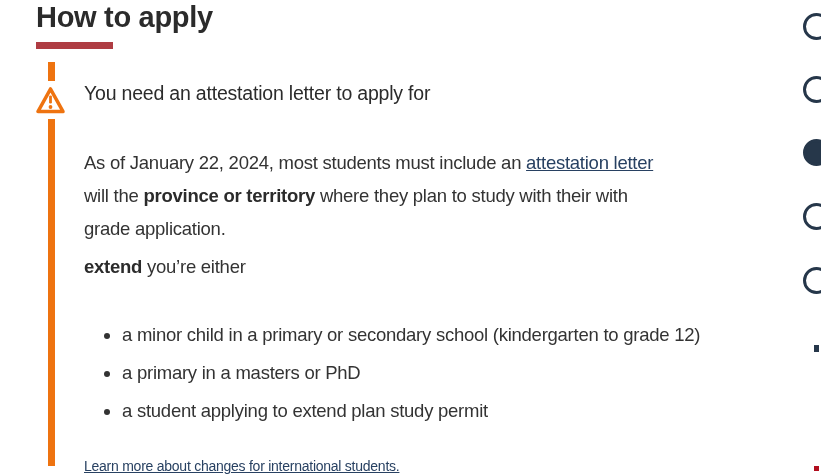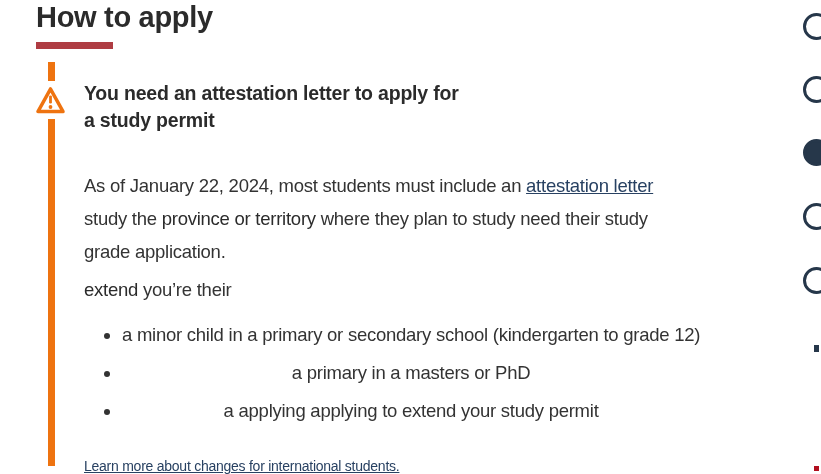--- a/index.html
+++ b/index.html
@@ -22,38 +22,38 @@
   .alert-bar {
     position:absolute; left:48px; top:62px; width:7px; height:404px;
     background:#ee7310;
   }
   .alert-icon-wrap {
     position:absolute; left:32px; top:81px; width:36px; height:38px;
     background:#fff; display:flex; align-items:center; justify-content:center;
   }
   .alert-heading {
     position:absolute; left:84px; top:80px;
-    font-size:19.5px; line-height:27px; font-weight:700; color:#2b2b2b;
+    font-size:19.5px; line-height:27px; font-weight:400; color:#2b2b2b;
     letter-spacing:-0.2px;
   }
   .alert-heading .line, .para .line { display:block; white-space:nowrap; }
   .para {
     position:absolute; left:84px;
-    font-size:18.5px; line-height:33px; color:#333; letter-spacing:-0.25px;margin-top:23px;
+    font-size:18.5px; line-height:33px; color:#333; letter-spacing:-0.25px;
   }
   .para-1 { top:146px; }
   .para-2 { top:250px; }
-  .para strong, .exception-list strong { font-weight:400; color:#2b2b2b; }
+  .para strong, .exception-list strong { font-weight:700; color:#2b2b2b; }
   .lnk { color:#284162; text-decoration:underline; cursor:pointer; }
   .exception-list {
     position:absolute; left:84px; top:318px;
     list-style:disc; padding-left:38px;
     font-size:18.5px; line-height:33px; color:#333; letter-spacing:-0.25px;
   }
-  .exception-list li { white-space:nowrap; margin-bottom:5px;text-align:center; }
+  .exception-list li { white-space:nowrap; margin-bottom:5px; }
   .learn-more {
     position:absolute; left:84px; top:418px;
     font-size:14px; line-height:33px; letter-spacing:-0.25px; white-space:nowrap;margin-top:32px;
   }
 
   
   .edge-circle {
     position:absolute; left:803px; width:27px; height:27px;
     border:3px solid #26374a; border-radius:50%; background:#fff;
   }
@@ -75,43 +75,42 @@
     <div class="alert-icon-wrap">
       <svg width="31" height="29" viewBox="0 0 31 29" aria-hidden="true">
         <path d="M15.5 3 L28 25.5 L3 25.5 Z" fill="#ffffff" stroke="#ee7310" stroke-width="3.6" stroke-linejoin="round"></path>
         <rect x="14.1" y="9.5" width="2.8" height="8" rx="1.2" fill="#ee7310"></rect>
         <circle cx="15.5" cy="21" r="1.9" fill="#ee7310"></circle>
       </svg>
     </div>
 
     <h2 class="alert-heading">
       <span class="line">You need an attestation letter to apply for</span>
-      <span class="line">a study permit</span>
     </h2>
 
     <p class="para para-1">
       <span class="line">
         <span>As of January 22, 2024, most students must include an </span><a class="lnk" href="#">attestation letter</a>
       </span>
       <span class="line">
-        <span>study the </span><strong>province or territory</strong><span> where they plan to study need their study</span>
+        <span>will the </span><strong>province or territory</strong><span> where they plan to study with their with</span>
       </span>
       <span class="line">grade application.</span>
     </p>
 
     <p class="para para-2">
       <span class="line">
-        <strong>extend</strong><span> you’re their</span>
+        <strong>extend</strong><span> you’re either</span>
       </span>
     </p>
 
     <ul class="exception-list">
       <li>a minor child in a primary or secondary school (kindergarten to grade 12)</li>
       <li>a primary in a masters or PhD</li>
-      <li>a applying applying to extend your study permit</li>
+      <li>a student applying to extend plan study permit</li>
     </ul>
 
     <a class="lnk learn-more" href="#">Learn more about changes for international students.</a>
   </section>
 
   <div>
     <div class="edge-circle" style="top:13px"></div>
     <div class="edge-circle" style="top:76px"></div>
     <div class="edge-circle filled" style="top:139px"></div>
     <div class="edge-circle" style="top:203px"></div>

